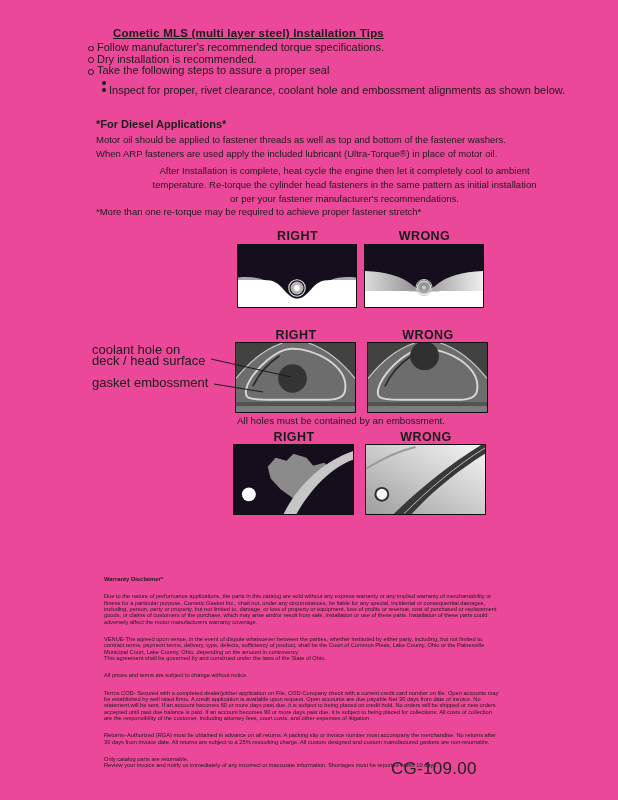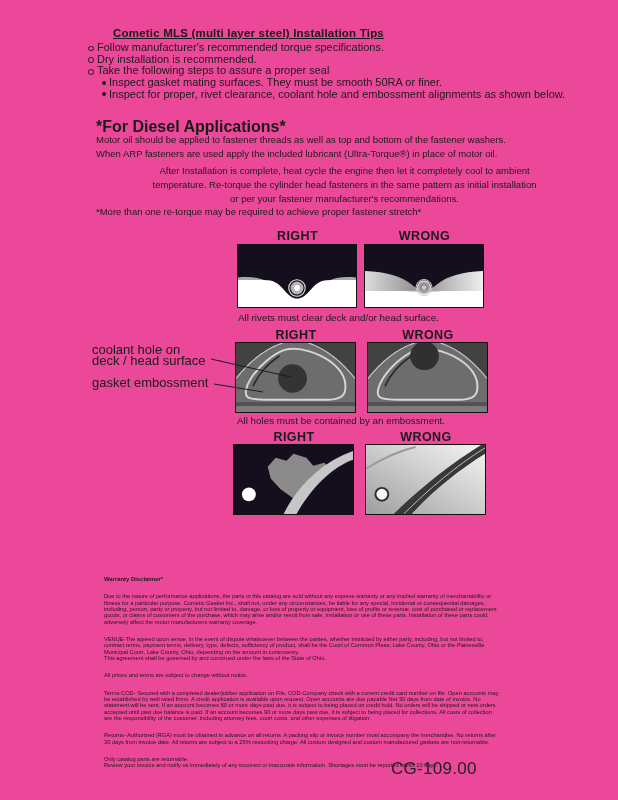--- a/index.html
+++ b/index.html
@@ -17,21 +17,21 @@
   .b-row{display:flex;align-items:flex-start;}
   .b-row .mk-open{
     flex:0 0 auto;width:3.5px;height:3.5px;border:0.9px solid #1a1a1a;border-radius:50%;
     margin:3.6px 3.5px 0 0;
   }
   .b-row .mk-fill{
     flex:0 0 auto;width:4px;height:4px;background:#1a1a1a;border-radius:50%;
     margin:3.6px 3px 0 0;
   }
   .sub{margin-left:14px;}
-  .sec-head{font-size:16px;font-weight:700;white-space:nowrap;}
+  .sec-head{font-size:11px;font-weight:700;white-space:nowrap;}
   .rw-label{font-size:12.5px;font-weight:700;letter-spacing:0.4px;text-align:center;}
   .dbox{border:1.5px solid #101010;background:#fff;line-height:0;}
   .dbox svg{display:block;}
   .caption{font-size:9.8px;line-height:11.5px;white-space:pre-line;}
   .callout{font-size:13px;line-height:10.6px;text-align:left;white-space:pre-line;}
   .fine{font-size:5.7px;line-height:6.35px;white-space:pre-line;width:428px;}
   .fine-head{font-size:5.9px;font-weight:700;}
   .fine p{margin:0 0 4.6px 0;}
   .footer-code{font-size:17px;color:#222222;letter-spacing:0.3px;}
   .leader{pointer-events:none;}
@@ -51,21 +51,20 @@
     <div class="b-row">
       <span class="mk-open"></span>
       <span>Dry installation is recommended.</span>
     </div>
     <div class="b-row">
       <span class="mk-open"></span>
       <span>Take the following steps to assure a proper seal</span>
     </div>
     <div class="b-row sub">
       <span class="mk-fill"></span>
-      <span>Inspect gasket mating surfaces.  They must be smooth 50RA or finer.</span>
     </div>
     <div class="b-row sub">
       <span class="mk-fill"></span>
       <span>Inspect for proper, rivet clearance, coolant hole and embossment alignments as shown below.</span>
     </div>
   </div>
 
   <div class="abs sec-head" style="left:96px;top:118px;">*For Diesel Applications*</div>
   <div class="abs body-txt" style="left:96px;top:133px;width:465px;">Motor oil should be applied to fastener threads as well as top and bottom of the fastener washers.
 When ARP fasteners are used apply the included lubricant (Ultra-Torque®) in place of motor oil.</div>
@@ -101,21 +100,20 @@
       <rect width="118" height="62" fill="#150f1d"></rect>
       <rect y="46" width="118" height="16" fill="#ffffff"></rect>
       <path d="M0 26 C22 27 36 31 46 39 C52 44 56 46 59 46 C62.5 46 66.5 44 72.5 39 C82.5 31 96.5 27 118 26 L118 46 L0 46 Z" fill="url(#g1)"></path>
       <circle cx="59" cy="42.5" r="8" fill="none" stroke="#cfcfcf" stroke-width="1"></circle>
       <circle cx="59" cy="42.5" r="6.5" fill="#9b9b9b" stroke="#d8d8d8" stroke-width="1.3"></circle>
       <circle cx="59" cy="42.5" r="2.9" fill="#c9c9c9" stroke="#6e6e6e" stroke-width="0.9"></circle>
       <line x1="44" y1="46" x2="74" y2="46" stroke="#b0b0b0" stroke-width="1.1"></line>
     </svg>
   </div>
 
-  <div class="abs caption" style="left:238px;top:312px;width:300px;">All rivets must clear deck and/or head surface.</div>
 
   <div class="abs rw-label" style="left:235px;top:328px;width:122px;">RIGHT</div>
   <div class="abs rw-label" style="left:367px;top:328px;width:122px;">WRONG</div>
 
   <div class="abs callout" style="left:92px;top:345px;width:117px;">coolant hole on
 deck / head surface</div>
   <div class="abs callout" style="left:92px;top:378px;width:120px;">gasket embossment</div>
 
   <div class="abs dbox" style="left:235px;top:342px;">
     <svg width="119" height="69" viewBox="0 0 120 70" preserveAspectRatio="none">

